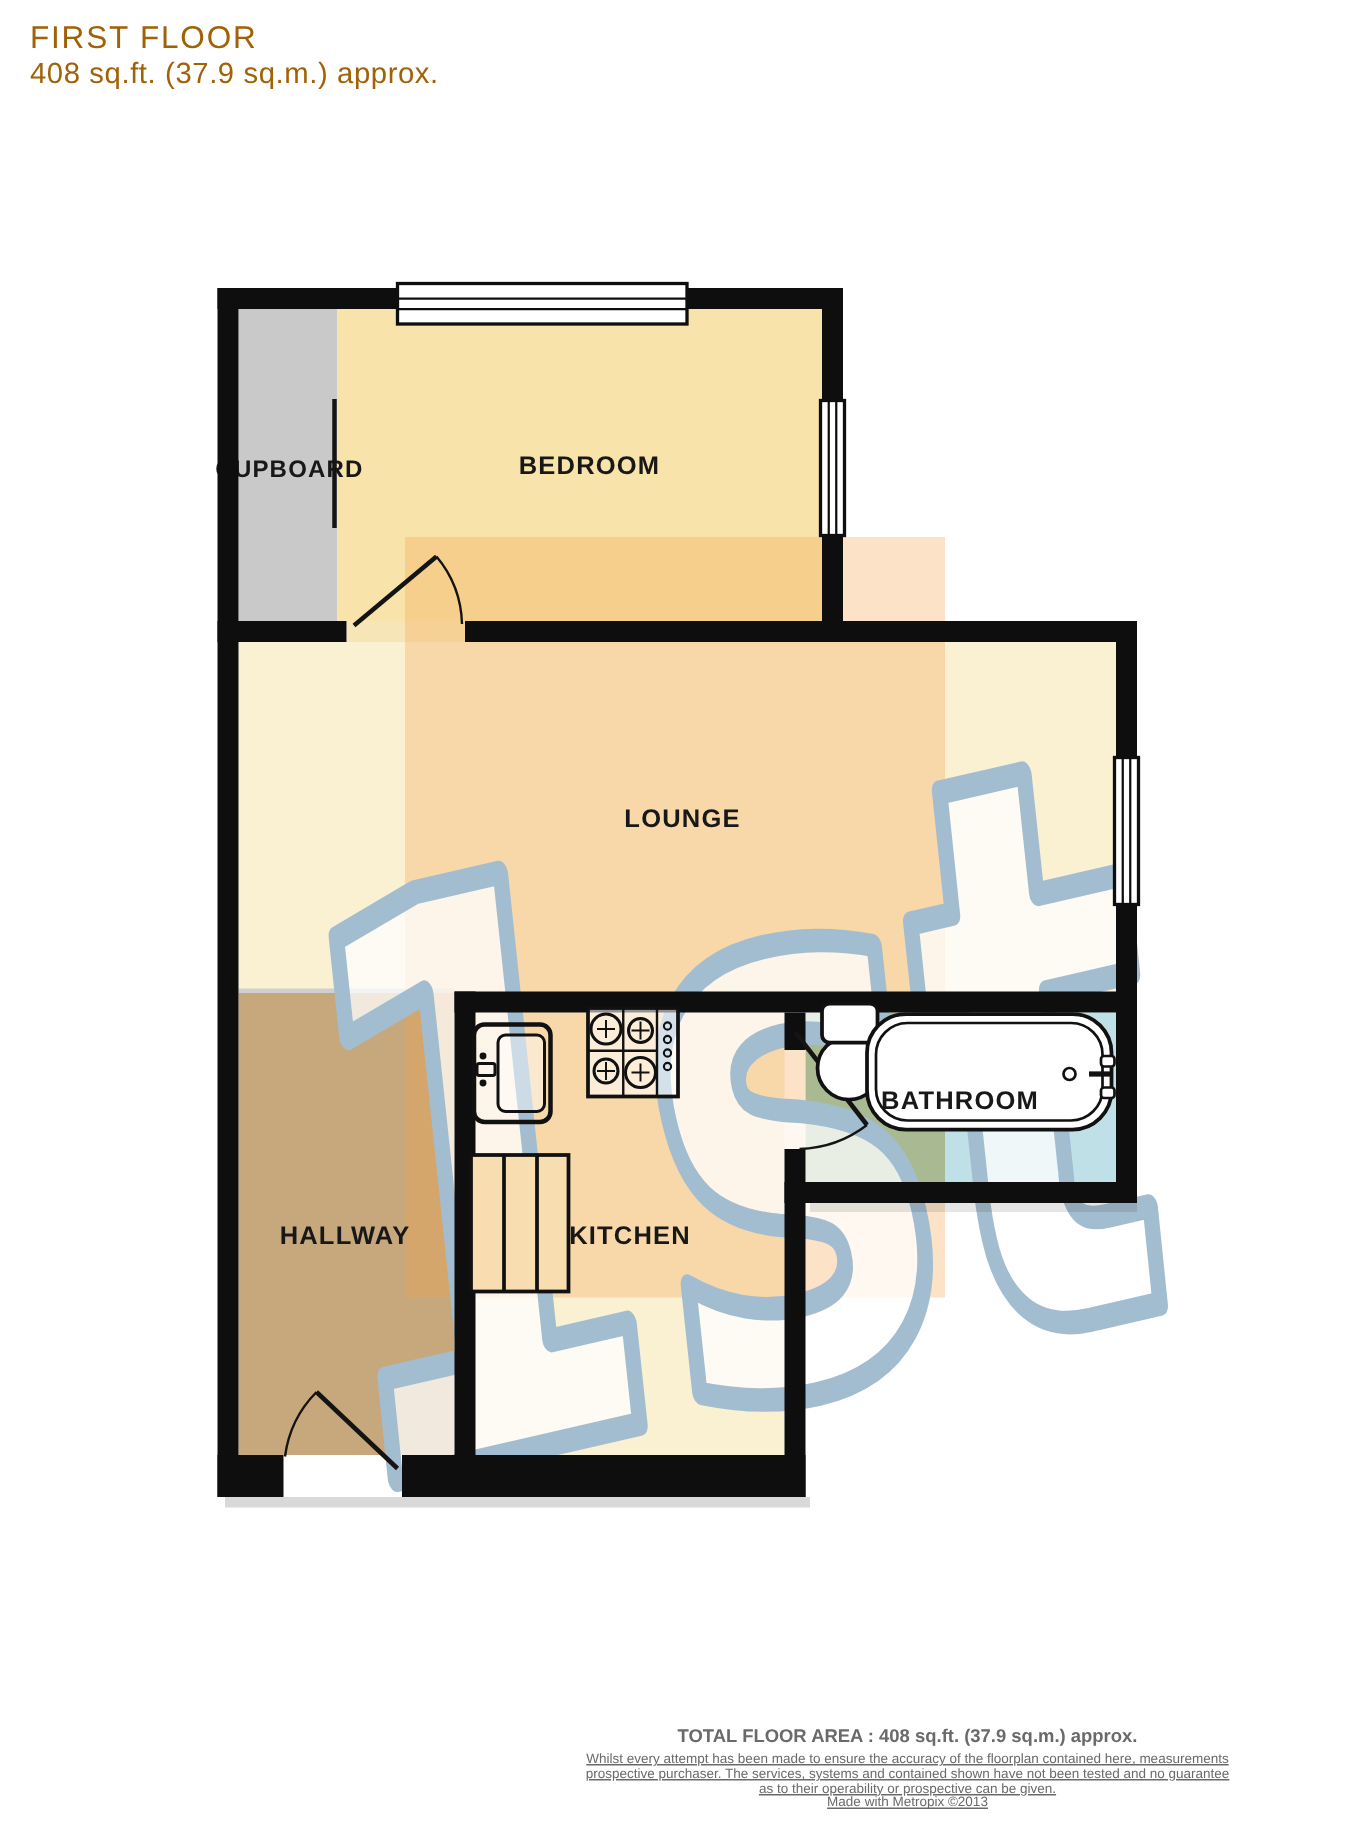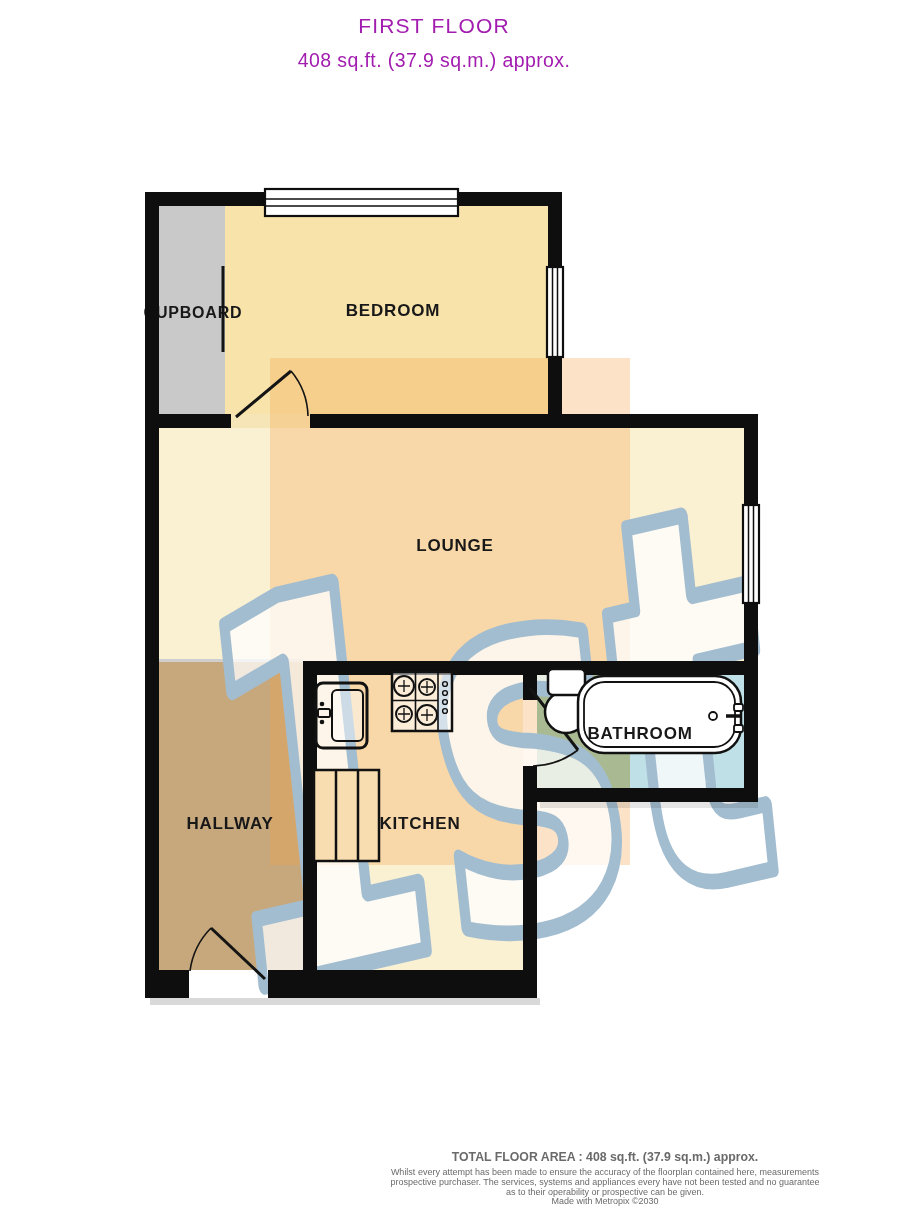--- a/index.html
+++ b/index.html
@@ -1,38 +1,38 @@
 <!DOCTYPE html>
 <html><head>
 <meta charset="utf-8">
 <style>
   html,body{margin:0;padding:0;}
   body{
     width:900px;height:1228px;background:#ffffff;position:relative;
     font-family:"Liberation Sans", sans-serif;overflow:hidden;
   }
   .title-block{
-    position:absolute;top:14px;left:0;width:868px;text-align:center;color:#a21caf;
+    position:absolute;top:14px;left:0;width:868px;text-align:left;color:#a16207;padding-left:20px;
   }
   .title-line1{font-size:21px;letter-spacing:1.2px;line-height:24px;}
-  .title-line2{font-size:19.5px;letter-spacing:0.4px;line-height:23px;margin-top:11px;}
+  .title-line2{font-size:19.5px;letter-spacing:0.4px;line-height:23px;}
   .plan-svg{position:absolute;left:0;top:0;}
   .room-label{
     font-family:"Liberation Sans", sans-serif;font-weight:bold;font-size:17px;
     letter-spacing:0.8px;fill:#181818;text-anchor:middle;
   }
   .room-label-small{font-size:16px;}
   .watermark-text{
     font-family:"DejaVu Sans", sans-serif;font-weight:bold;font-style:italic;
   }
   .footer-block{
     position:absolute;top:1150px;left:370px;width:470px;text-align:center;color:#6a6a6a;
   }
   .footer-total{font-size:12.3px;font-weight:600;margin-bottom:4px;}
-  .footer-line{font-size:9px;line-height:9.8px;}
+  .footer-line{font-size:9px;line-height:9.8px;text-decoration:underline;}
 </style>
 </head>
 <body>
 
 <div class="title-block">
   <div class="title-line1">FIRST FLOOR</div>
   <div class="title-line2">408 sq.ft. (37.9 sq.m.) approx.</div>
 </div>
 
 <svg class="plan-svg" width="900" height="1228" viewBox="0 0 900 1228" xmlns="http://www.w3.org/2000/svg">
@@ -168,16 +168,16 @@
     <text class="room-label" x="455" y="551">LOUNGE</text>
     <text class="room-label" x="230" y="829">HALLWAY</text>
     <text class="room-label" x="420" y="829">KITCHEN</text>
     <text class="room-label" x="640" y="739">BATHROOM</text>
   </g>
 </svg>
 
 <div class="footer-block">
   <div class="footer-total">TOTAL FLOOR AREA : 408 sq.ft. (37.9 sq.m.) approx.</div>
   <div class="footer-line">Whilst every attempt has been made to ensure the accuracy of the floorplan contained here, measurements</div>
-  <div class="footer-line">prospective purchaser. The services, systems and appliances every have not been tested and no guarantee</div>
+  <div class="footer-line">prospective purchaser. The services, systems and contained shown have not been tested and no guarantee</div>
   <div class="footer-line">as to their operability or prospective can be given.</div>
-  <div class="footer-line">Made with Metropix ©2030</div>
+  <div class="footer-line">Made with Metropix ©2013</div>
 </div>
 
 </body></html>

